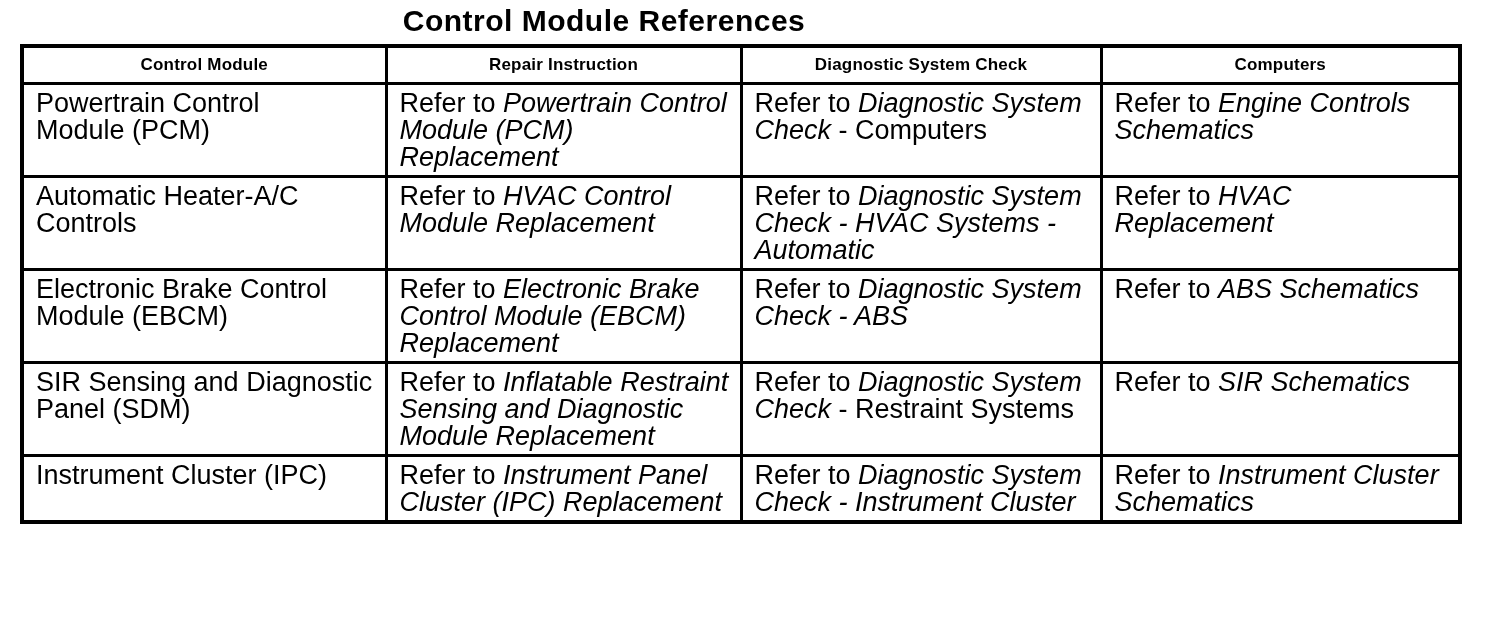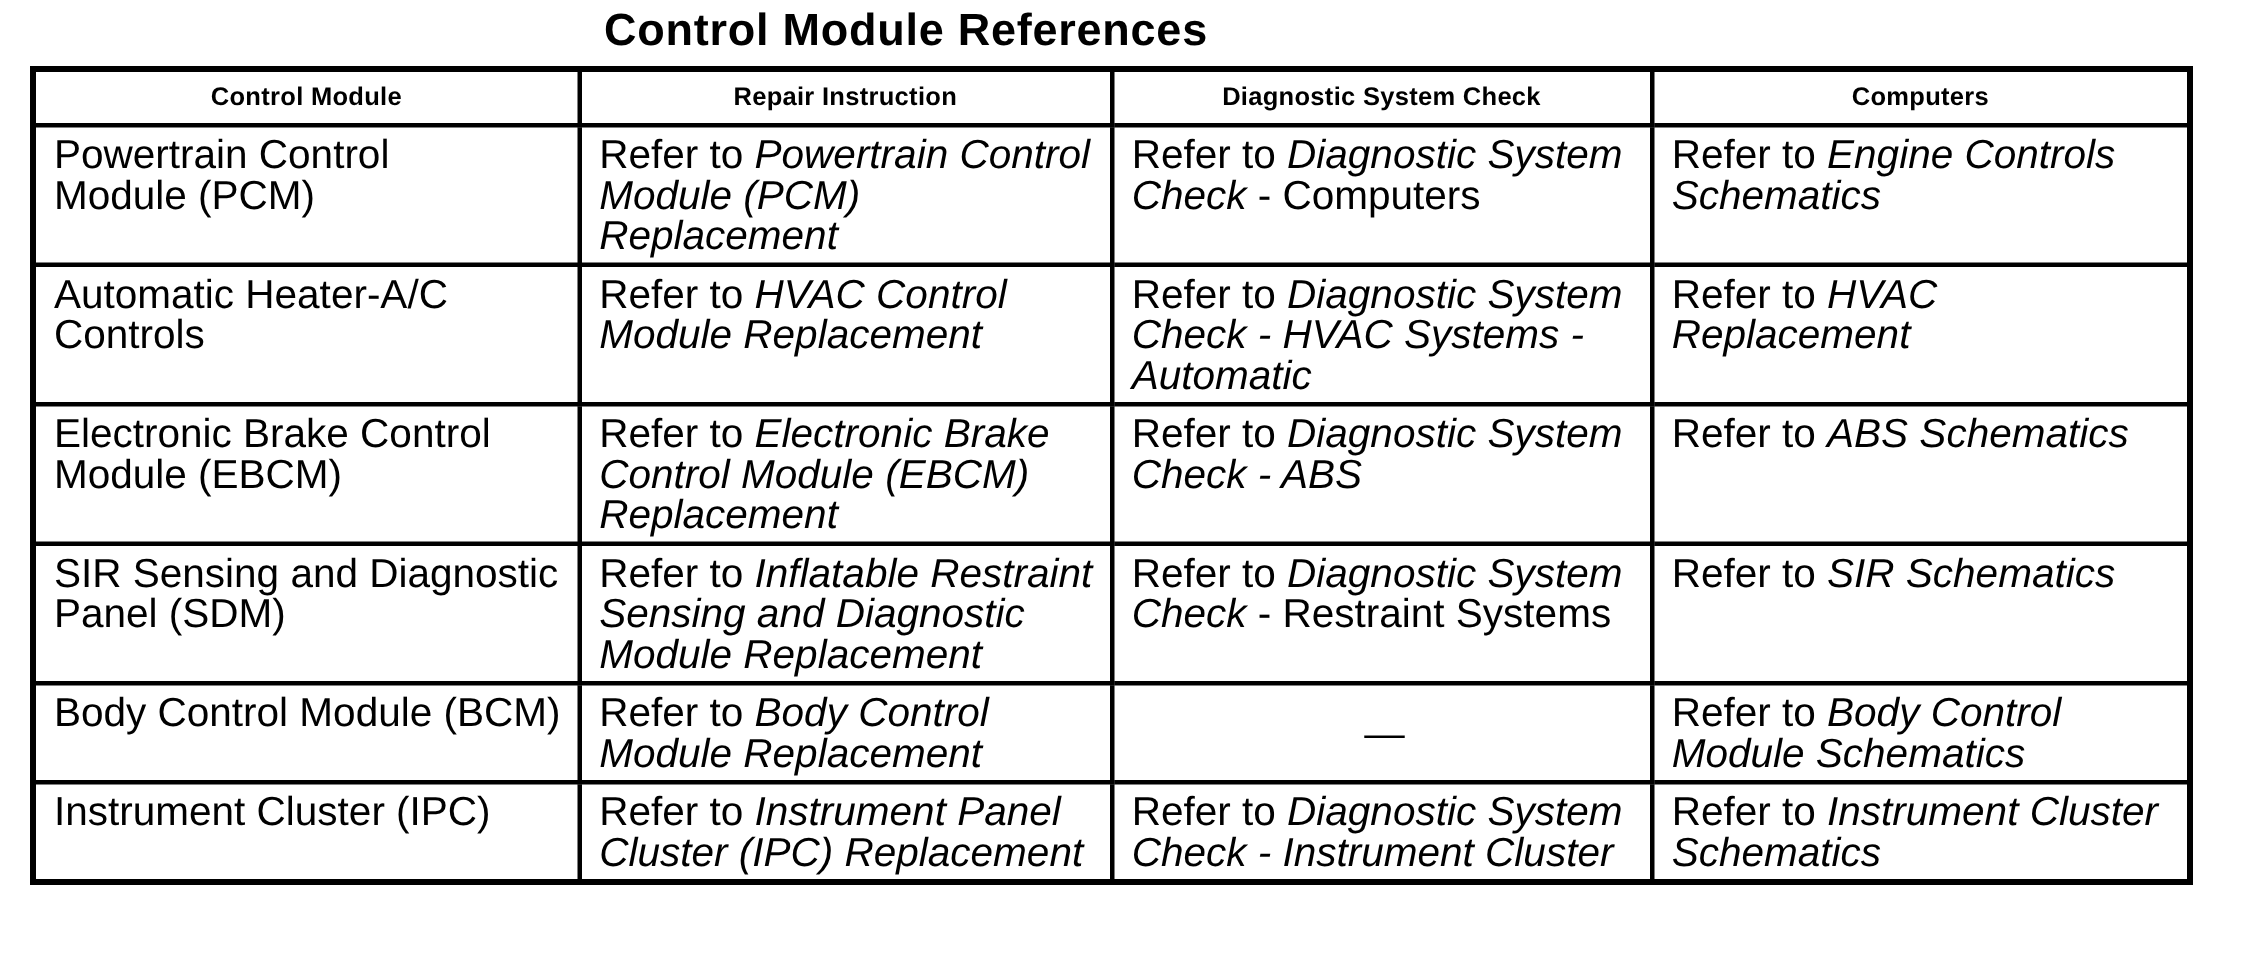--- a/index.html
+++ b/index.html
@@ -111,28 +111,20 @@
       <tr class="r4">
         <td><span>SIR Sensing and Diagnostic
 Panel (SDM)</span></td>
         <td><span>Refer to </span><span class="it">Inflatable Restraint
 Sensing and Diagnostic
 Module Replacement</span></td>
         <td><span>Refer to </span><span class="it">Diagnostic System
 Check</span><span> - Restraint Systems</span></td>
         <td><span>Refer to </span><span class="it">SIR Schematics</span></td>
       </tr>
-      <tr class="r5">
-        <td><span>Body Control Module (BCM)</span></td>
-        <td><span>Refer to </span><span class="it">Body Control
-Module Replacement</span></td>
-        <td style="text-align: center; vertical-align: middle; white-space: normal;"><span>—</span></td>
-        <td><span>Refer to </span><span class="it">Body Control
-Module Schematics</span></td>
-      </tr>
       <tr class="r6">
         <td><span>Instrument Cluster (IPC)</span></td>
         <td><span>Refer to </span><span class="it">Instrument Panel
 Cluster (IPC) Replacement</span></td>
         <td><span>Refer to </span><span class="it">Diagnostic System
 Check - Instrument Cluster</span></td>
         <td><span>Refer to </span><span class="it">Instrument Cluster
 Schematics</span></td>
       </tr>
     </tbody>

